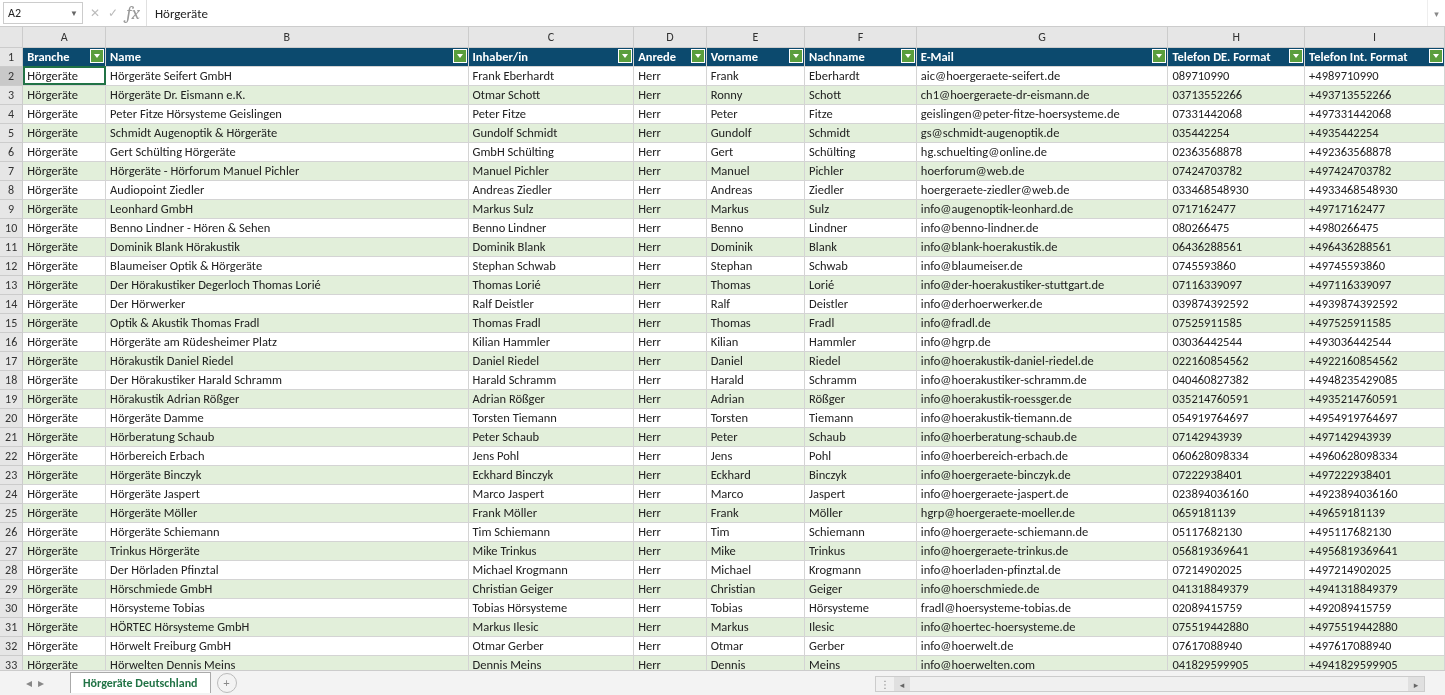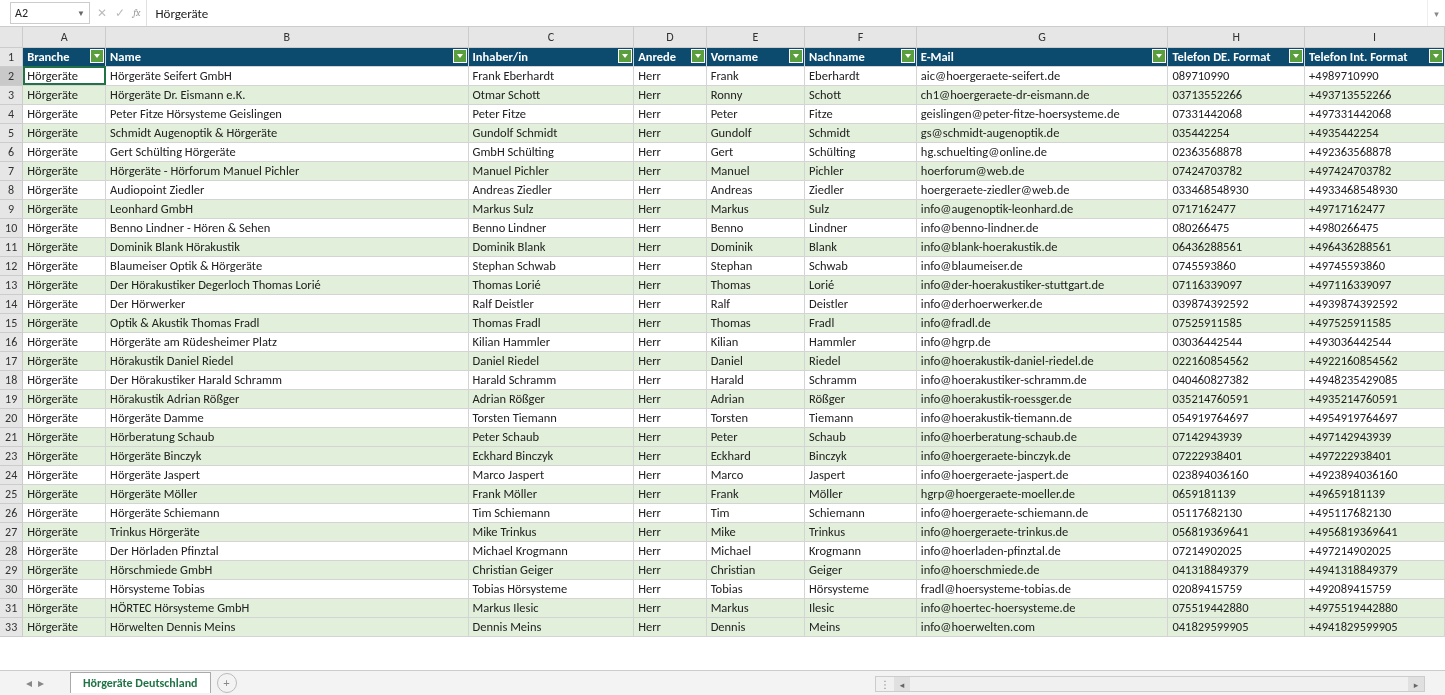--- a/index.html
+++ b/index.html
@@ -1,25 +1,25 @@
 <!DOCTYPE html>
 <html><head>
 <meta charset="utf-8">
 <style>
 * { box-sizing: border-box; margin: 0; padding: 0; }
 body { font-family: Calibri, "Segoe UI", Arial, sans-serif; font-size: 12px; background: #fff; color: #222; overflow: hidden; }
 .app { width: 1445px; height: 695px; display: flex; flex-direction: column; }
 
 
-.formula-bar { height: 27px; border-bottom: 1px solid #ccc; display: flex; align-items: stretch; background: #fff; padding-left: 7px; }
+.formula-bar { height: 27px; border-bottom: 1px solid #ccc; display: flex; align-items: stretch; background: #fff; }
 .name-box { width: 80px; border: 1px solid #ccc; margin: 2px 1px 2px 3px; display: flex; align-items: center; padding: 0 4px; font-size: 12px; background: #fff; }
 .name-box .dd { margin-left: auto; font-size: 8px; color: #666; }
 .fx-controls { display: flex; align-items: center; padding: 0 6px; border-right: 1px solid #e0e0e0; gap: 8px; }
 .fx-controls span { color: #bbb; font-family: "Segoe UI Symbol", sans-serif; font-size: 12px; cursor: default; }
-.fx-controls .fx { color: #999; font-style: italic; font-family: "Cambria", serif; font-size: 10px; }
+.fx-controls .fx { color: #999; font-style: italic; font-family: "Cambria", serif; font-size: 19px; }
 .formula-input { flex: 1; display: flex; align-items: center; padding: 0 8px; font-size: 13px; background: #fff; }
 .fb-exp { width: 18px; display: flex; align-items: center; justify-content: center; color: #888; font-size: 9px; border-left: 1px solid #eee; }
 
 
 .sheet-wrap { flex: 1; overflow: hidden; position: relative; display: flex; flex-direction: column; }
 .grid { flex: 1; overflow: hidden; }
 table { border-collapse: collapse; table-layout: fixed; width: 1445px; }
 th.corner { width: 22px; height: 20px; background: #e6e6e6; border: 1px solid #ccc; border-top: none; border-left: none; }
 th.col { height: 20px; background: #e6e6e6; border: 1px solid #ccc; border-top: none; font-weight: normal; font-size: 12px; color: #333; text-align: center; }
 th.row { width: 22px; background: #e6e6e6; border: 1px solid #ccc; border-left: none; font-weight: normal; font-size: 12px; color: #333; text-align: center; }
@@ -341,20 +341,32 @@
               <td class="">Hörgeräte</td>
               <td class="">Hörberatung Schaub</td>
               <td class="">Peter Schaub</td>
               <td class="">Herr</td>
               <td class="">Peter</td>
               <td class="">Schaub</td>
               <td class="">info@hoerberatung-schaub.de</td>
               <td class="">07142943939</td>
               <td class="">+497142943939</td>
             </tr>
+            <tr class="odd">
+              <th class="row">22</th>
+              <td class="">Hörgeräte</td>
+              <td class="">Hörbereich Erbach</td>
+              <td class="">Jens Pohl</td>
+              <td class="">Herr</td>
+              <td class="">Jens</td>
+              <td class="">Pohl</td>
+              <td class="">info@hoerbereich-erbach.de</td>
+              <td class="">060628098334</td>
+              <td class="">+4960628098334</td>
+            </tr>
             <tr class="even">
               <th class="row">23</th>
               <td class="">Hörgeräte</td>
               <td class="">Hörgeräte Binczyk</td>
               <td class="">Eckhard Binczyk</td>
               <td class="">Herr</td>
               <td class="">Eckhard</td>
               <td class="">Binczyk</td>
               <td class="">info@hoergeraete-binczyk.de</td>
               <td class="">07222938401</td>
@@ -448,20 +460,32 @@
               <th class="row">31</th>
               <td class="">Hörgeräte</td>
               <td class="">HÖRTEC Hörsysteme GmbH</td>
               <td class="">Markus Ilesic</td>
               <td class="">Herr</td>
               <td class="">Markus</td>
               <td class="">Ilesic</td>
               <td class="">info@hoertec-hoersysteme.de</td>
               <td class="">075519442880</td>
               <td class="">+4975519442880</td>
+            </tr>
+            <tr class="odd">
+              <th class="row">32</th>
+              <td class="">Hörgeräte</td>
+              <td class="">Hörwelt Freiburg GmbH</td>
+              <td class="">Otmar Gerber</td>
+              <td class="">Herr</td>
+              <td class="">Otmar</td>
+              <td class="">Gerber</td>
+              <td class="">info@hoerwelt.de</td>
+              <td class="">07617088940</td>
+              <td class="">+497617088940</td>
             </tr>
             <tr class="even">
               <th class="row">33</th>
               <td class="">Hörgeräte</td>
               <td class="">Hörwelten Dennis Meins</td>
               <td class="">Dennis Meins</td>
               <td class="">Herr</td>
               <td class="">Dennis</td>
               <td class="">Meins</td>
               <td class="">info@hoerwelten.com</td>

